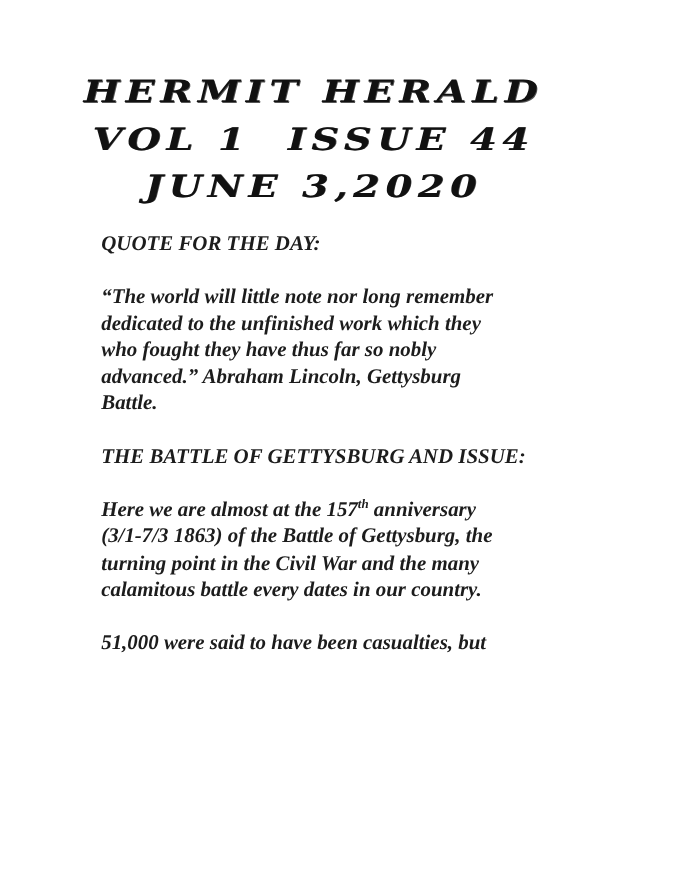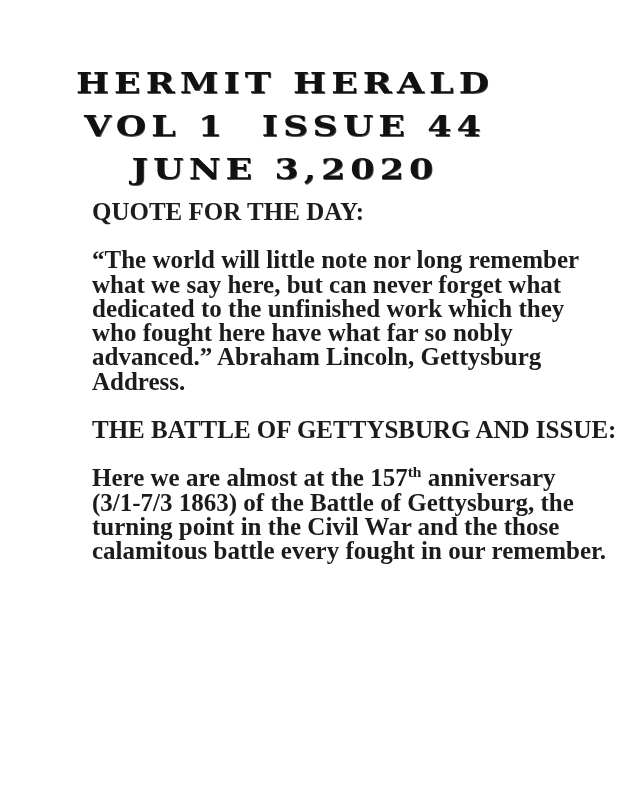--- a/index.html
+++ b/index.html
@@ -8,20 +8,21 @@
     background: #ffffff;
   }
   .page {
     position: relative;
     width: 618px;
     height: 800px;
     background: #ffffff;
     overflow: hidden;
     color: #1a1a1a;
     font-family: "Liberation Serif", serif;
+    font-style: italic;
   }
   
   .masthead {
     margin-top: 62px;
     width: 570px;
     text-align: center;
   }
   .masthead-line {
     display: block;
     font-family: "DejaVu Serif", serif;
@@ -30,24 +31,24 @@
     line-height: 43px;
     letter-spacing: 4px;
     white-space: pre;
     transform: scaleX(1.25);
     transform-origin: 50% 50%;
     color: #111111;
     text-shadow: 0.5px 0.5px 0 #555555;
   }
   
   .body-text {
-    margin: 9px 0 0 92px;
+    margin: 19px 0 0 92px;
     width: 470px;
     font-weight: bold;
-    font-size: 25px;
+    font-size: 19px;
     line-height: 24.3px;
     color: #1c1c1c;
   }
   .para {
     margin: 0 0 24px 0;
   }
   .heading-line,
   .text-line {
     white-space: pre;
   }
@@ -67,34 +68,34 @@
     <span class="masthead-line">VOL 1  ISSUE 44</span>
     <span class="masthead-line">JUNE 3,2020</span>
   </div>
 
   <div class="body-text">
 
     <div class="para heading-line">QUOTE FOR THE DAY:</div>
 
     <div class="para">
         <div class="text-line">“The world will little note nor long remember</div>
-        <div class="text-line">what we say here, but can never forget what</div>
         <div class="text-line">dedicated to the unfinished work which they</div>
-        <div class="text-line">who fought here have what far so nobly</div>
+        <div class="text-line">who fought they have thus far so nobly</div>
         <div class="text-line">advanced.” Abraham Lincoln, Gettysburg</div>
-        <div class="text-line">Address.</div>
+        <div class="text-line">Battle.</div>
       </div>
 
     <div class="para heading-line">THE BATTLE OF GETTYSBURG AND ISSUE:</div>
 
     <div class="para">
         <div class="text-line">Here we are almost at the 157<sup>th</sup> anniversary</div>
         <div class="text-line">(3/1-7/3 1863) of the Battle of Gettysburg, the</div>
-        <div class="text-line">turning point in the Civil War and the those</div>
-        <div class="text-line">calamitous battle every fought in our remember.</div>
+        <div class="text-line">turning point in the Civil War and the many</div>
+        <div class="text-line">calamitous battle every dates in our country.</div>
       </div>
 
     <div class="para">
+        <div class="text-line">51,000 were said to have been casualties, but</div>
       </div>
 
   </div>
 
 </div>
 
 </body></html>

